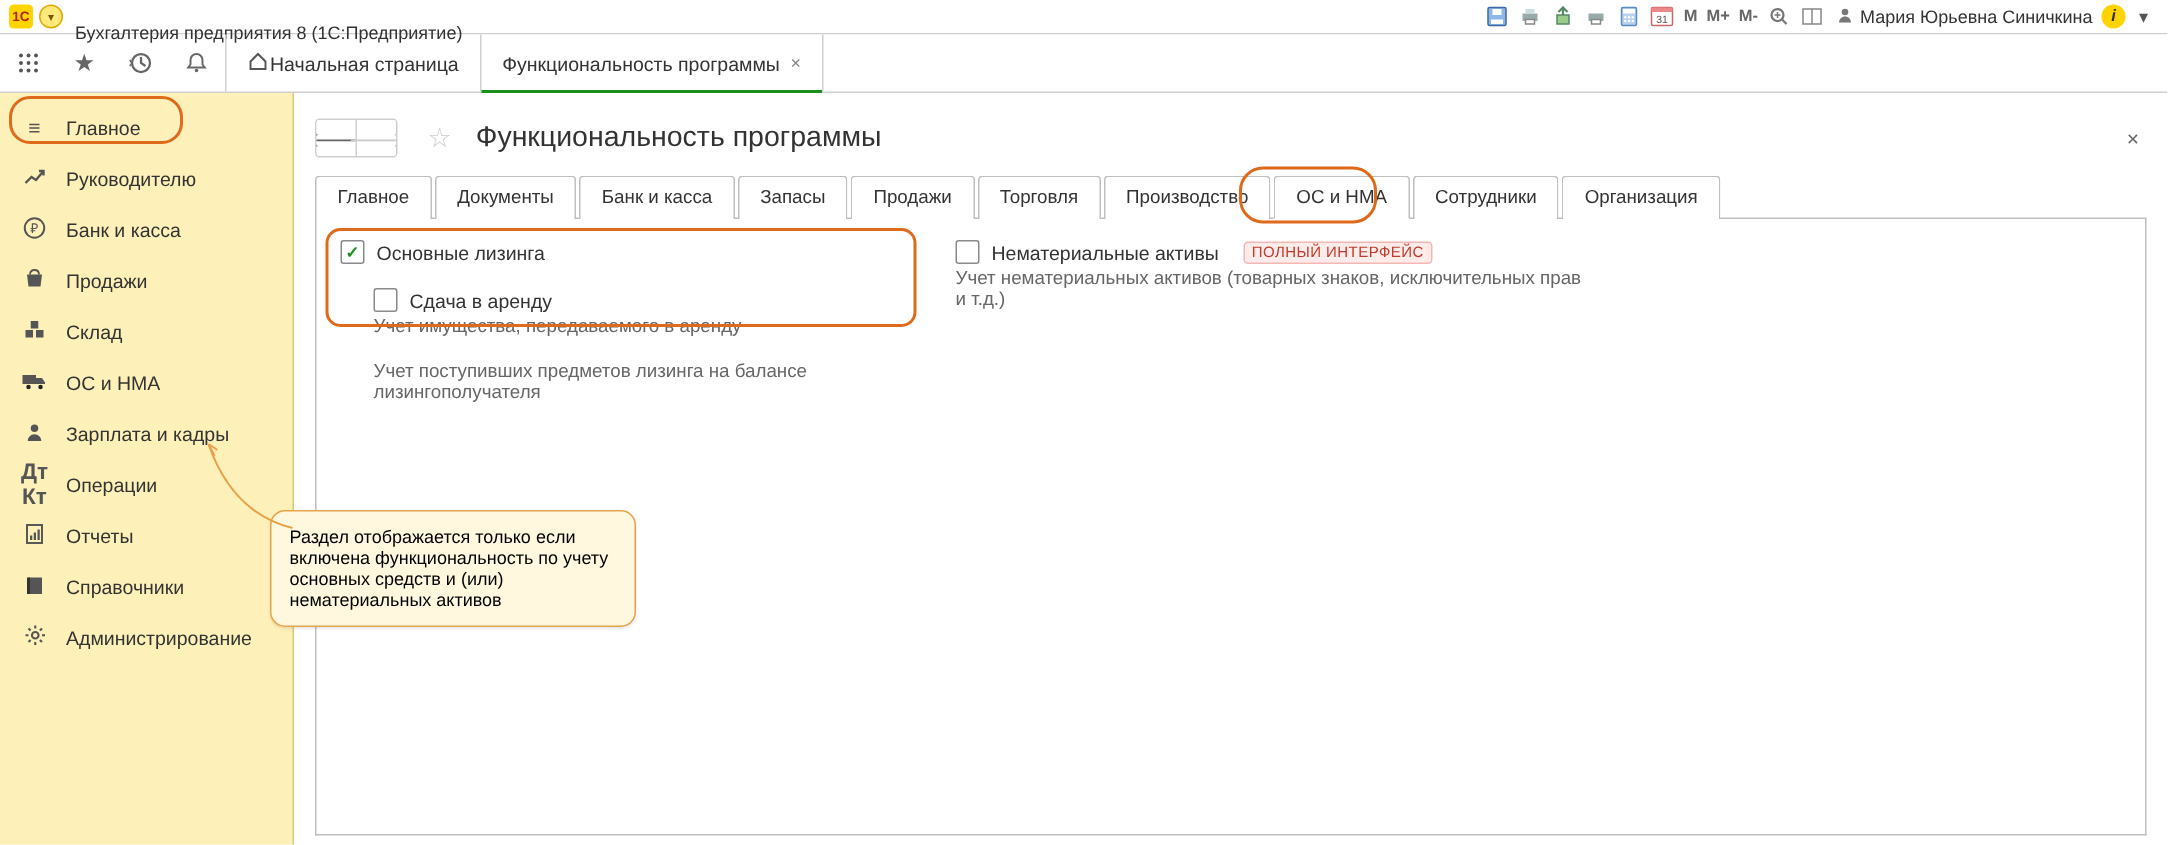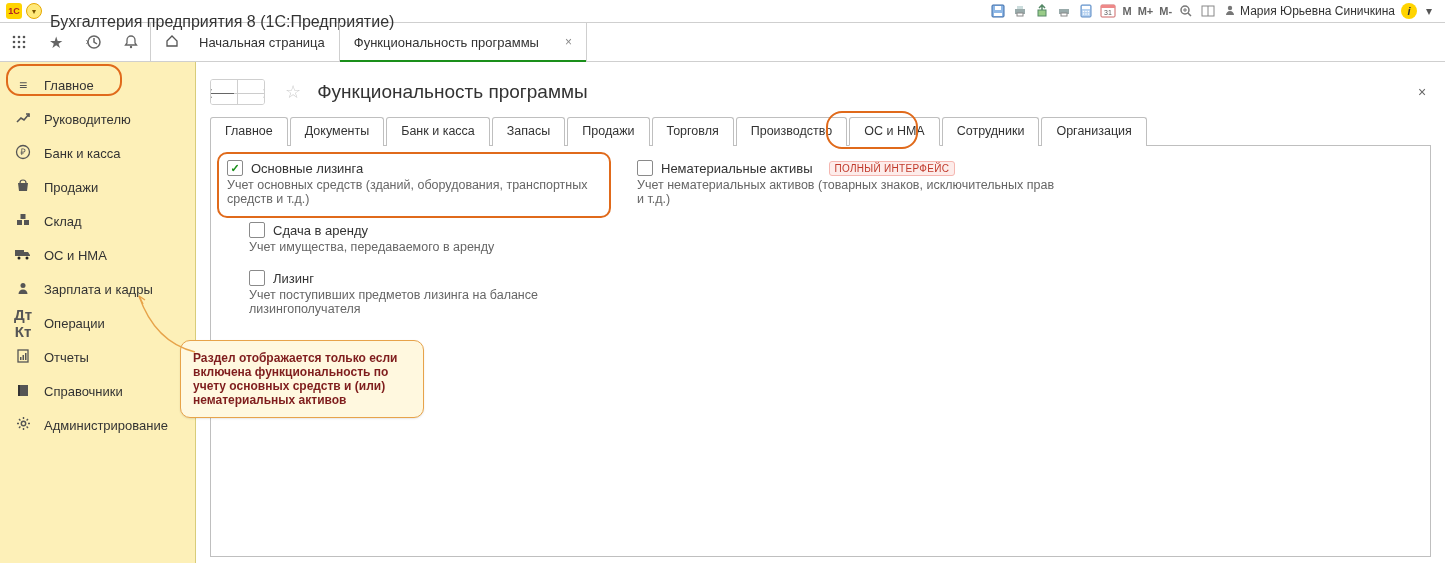--- a/index.html
+++ b/index.html
@@ -27,21 +27,21 @@
 .logo-1c {
   width: 16px; height: 16px; border-radius: 3px;
   background: #ffd400; display: flex; align-items: center; justify-content: center;
   font-size: 9px; font-weight: bold; color: #b22222;
 }
 .title-drop {
   width: 14px; height: 14px; border: 1px solid #e6a800; border-radius: 50%;
   background: #ffe97a; display: flex; align-items: center; justify-content: center;
   font-size: 8px; color: #7a5500;
 }
-.title-text { font-size: 16px; color: #333; margin-left: 4px; margin-top: 22px; }
+.title-text { font-size: 12px; color: #333; margin-left: 4px; margin-top: 22px; }
 .titlebar .right { margin-left: auto; display: flex; align-items: center; gap: 2px; }
 .tb-btn {
   width: 20px; height: 18px; display: flex; align-items: center; justify-content: center;
   font-size: 12px; color: #555; border-radius: 2px;
 }
 .tb-btn.mtxt { font-weight: bold; font-size: 11px; color: #666; width: auto; padding: 0 2px; }
 .tb-user { display: flex; align-items: flex-start; gap: 4px; padding: 0 4px; }
 .tb-user .usericon { font-size: 12px; color: #555; }
 .tb-info { width: 16px; height: 16px; border-radius: 50%; background: #ffd400; display:flex;align-items:center;justify-content:center; font-style: italic; font-weight: bold; color:#333; font-size:11px;}
 
@@ -57,21 +57,21 @@
   width: 150px;
   display: flex; align-items: center; justify-content: space-around;
 }
 .appbar-tools .tool {
   width: 24px; height: 24px; display:flex;align-items:center;justify-content:center;
   color: #666; font-size: 16px;
 }
 .appbar-divider { width: 1px; background: #cfcfcf; }
 .apptabs { display: flex; align-items: stretch; }
 .apptab {
-  display: flex; align-items: center; gap: 20px;
+  display: flex; align-items: center; gap: 1px;
   padding: 0 14px;
   border-right: 1px solid #cfcfcf;
   font-size: 13px; color: #333;
   position: relative;
 }
 .apptab.active::after {
   content: ""; position: absolute; left: 0; right: 0; bottom: -1px; height: 2px; background: #1a8f1a;
 }
 .apptab .home-icon { font-size: 13px; color: #555; }
 .apptab .close-x { font-size: 12px; color: #888; margin-left: 6px; }
@@ -179,23 +179,22 @@
 
 
 .callout {
   position: absolute;
   left: 180px; top: 340px;
   width: 218px;
   background: #fff8df;
   border: 1px solid #e7a34a;
   border-radius: 10px;
   padding: 10px 12px;
-  font-size: 12px; color: #7f1d1d;
+  font-size: 12px; color: #000000;
   box-shadow: 0 1px 2px rgba(0,0,0,0.1);
-  font-weight: bold;
 }
 .callout-tail {
   position: absolute;
   width: 60px; height: 60px;
 }
 </style>
 </head>
 <body>
 
 <div class="titlebar">
@@ -464,36 +463,31 @@
 
     <div class="settings-body">
       <div class="group-ring" style="left:6px; top:6px; width:390px; height:62px;"></div>
 
       <div class="col">
         <div class="opt">
           <div class="row1">
             <div class="chk">✓</div>
             <span>Основные лизинга</span>
           </div>
-          <div class="desc">Учет основных средств (зданий, оборудования, транспортных средств и т.д.)</div>
         </div>
 
         <div class="opt sub">
           <div class="row1">
             <div class="chk"></div>
             <span>Сдача в аренду</span>
           </div>
           <div class="desc">Учет имущества, передаваемого в аренду</div>
         </div>
 
         <div class="opt sub">
-          <div class="row1">
-            <div class="chk"></div>
-            <span>Лизинг</span>
-          </div>
           <div class="desc">Учет поступивших предметов лизинга на балансе лизингополучателя</div>
         </div>
       </div>
 
       <div class="col2">
         <div class="opt">
           <div class="row1">
             <div class="chk"></div>
             <span>Нематериальные активы</span>
             <span class="badge-full">ПОЛНЫЙ ИНТЕРФЕЙС</span>

